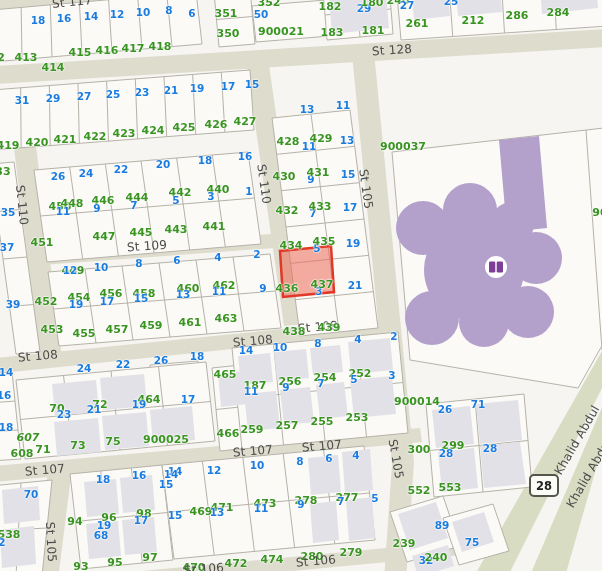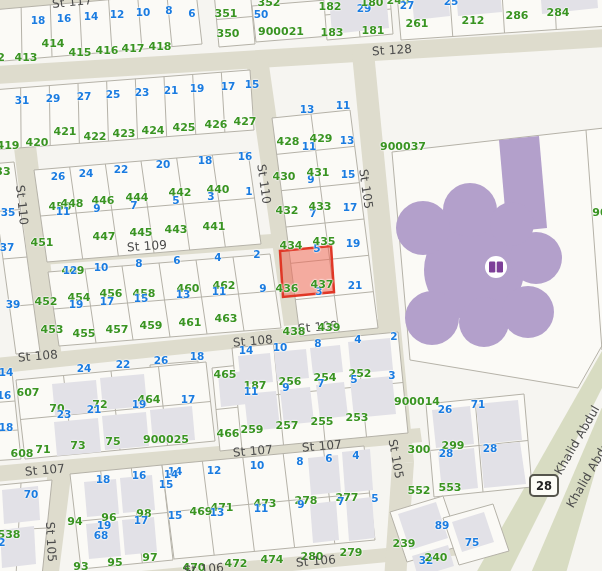--- a/index.html
+++ b/index.html
@@ -191,21 +191,21 @@
       <span class="l s" style="left: 72px; top: 2px; transform: translate(-50%, -50%) rotate(-6deg);">St 117</span>
       <span class="l b" style="left: 38px; top: 20px;">18</span>
       <span class="l b" style="left: 64px; top: 18px;">16</span>
       <span class="l b" style="left: 91px; top: 16px;">14</span>
       <span class="l b" style="left: 117px; top: 14px;">12</span>
       <span class="l b" style="left: 143px; top: 12px;">10</span>
       <span class="l b" style="left: 169px; top: 10px;">8</span>
       <span class="l b" style="left: 192px; top: 13px;">6</span>
       <span class="l g" style="left: 1px; top: 57px;">2</span>
       <span class="l g" style="left: 26px; top: 57px;">413</span>
-      <span class="l g" style="left: 53px; top: 43px;">414</span>
+      <span class="l g" style="left: 53px; top: 67px;">414</span>
       <span class="l g" style="left: 80px; top: 52px;">415</span>
       <span class="l g" style="left: 107px; top: 50px;">416</span>
       <span class="l g" style="left: 133px; top: 48px;">417</span>
       <span class="l g" style="left: 160px; top: 46px;">418</span>
       <span class="l g" style="left: 269px; top: 2px;">352</span>
       <span class="l g" style="left: 226px; top: 13px;">351</span>
       <span class="l b" style="left: 261px; top: 14px;">50</span>
       <span class="l g" style="left: 228px; top: 33px;">350</span>
       <span class="l g" style="left: 281px; top: 31px;">900021</span>
       <span class="l g" style="left: 330px; top: 6px;">182</span>
@@ -225,21 +225,21 @@
       <span class="l b" style="left: 53px; top: 98px;">29</span>
       <span class="l b" style="left: 84px; top: 96px;">27</span>
       <span class="l b" style="left: 113px; top: 94px;">25</span>
       <span class="l b" style="left: 142px; top: 92px;">23</span>
       <span class="l b" style="left: 171px; top: 90px;">21</span>
       <span class="l b" style="left: 197px; top: 88px;">19</span>
       <span class="l b" style="left: 228px; top: 86px;">17</span>
       <span class="l b" style="left: 252px; top: 84px;">15</span>
       <span class="l g" style="left: 8px; top: 145px;">419</span>
       <span class="l g" style="left: 37px; top: 142px;">420</span>
-      <span class="l g" style="left: 65px; top: 131px;">421</span>
+      <span class="l g" style="left: 65px; top: 139px;">421</span>
       <span class="l g" style="left: 95px; top: 136px;">422</span>
       <span class="l g" style="left: 124px; top: 133px;">423</span>
       <span class="l g" style="left: 153px; top: 130px;">424</span>
       <span class="l g" style="left: 184px; top: 127px;">425</span>
       <span class="l g" style="left: 216px; top: 124px;">426</span>
       <span class="l g" style="left: 245px; top: 121px;">427</span>
       <span class="l g" style="left: 3px; top: 171px;">33</span>
       <span class="l b" style="left: 58px; top: 176px;">26</span>
       <span class="l b" style="left: 86px; top: 173px;">24</span>
       <span class="l b" style="left: 121px; top: 169px;">22</span>
@@ -334,21 +334,21 @@
       <span class="l b" style="left: 490px; top: 448px;">28</span>
       <span class="l g" style="left: 419px; top: 490px;">552</span>
       <span class="l g" style="left: 450px; top: 487px;">553</span>
       <span class="l b" style="left: 6px; top: 372px;">14</span>
       <span class="l b" style="left: 84px; top: 368px;">24</span>
       <span class="l b" style="left: 123px; top: 364px;">22</span>
       <span class="l b" style="left: 161px; top: 360px;">26</span>
       <span class="l b" style="left: 197px; top: 356px;">18</span>
       <span class="l b" style="left: 4px; top: 395px;">16</span>
       <span class="l b" style="left: 6px; top: 427px;">18</span>
-      <span class="l g" style="left: 28px; top: 392px;">607</span>
+      <span class="l g" style="left: 28px; top: 437px; font-style: italic;">607</span>
       <span class="l g" style="left: 57px; top: 408px;">70</span>
       <span class="l b" style="left: 64px; top: 414px;">23</span>
       <span class="l g" style="left: 100px; top: 404px;">72</span>
       <span class="l b" style="left: 94px; top: 409px;">21</span>
       <span class="l g" style="left: 149px; top: 399px;">464</span>
       <span class="l b" style="left: 139px; top: 404px;">19</span>
       <span class="l b" style="left: 188px; top: 399px;">17</span>
       <span class="l g" style="left: 22px; top: 453px;">608</span>
       <span class="l g" style="left: 43px; top: 449px;">71</span>
       <span class="l g" style="left: 78px; top: 445px;">73</span>

